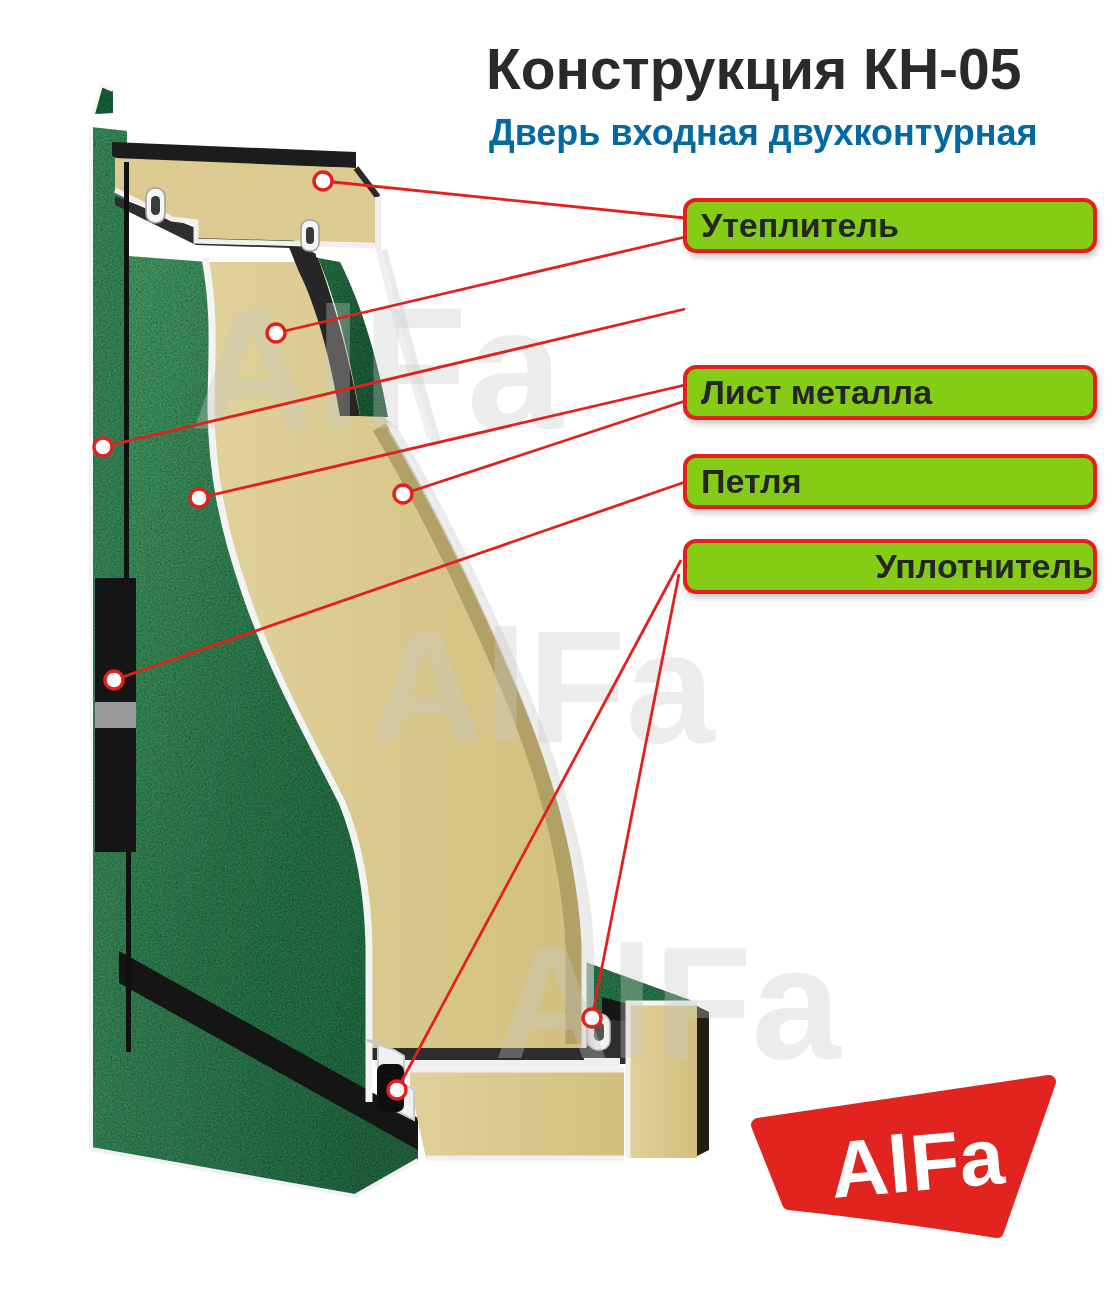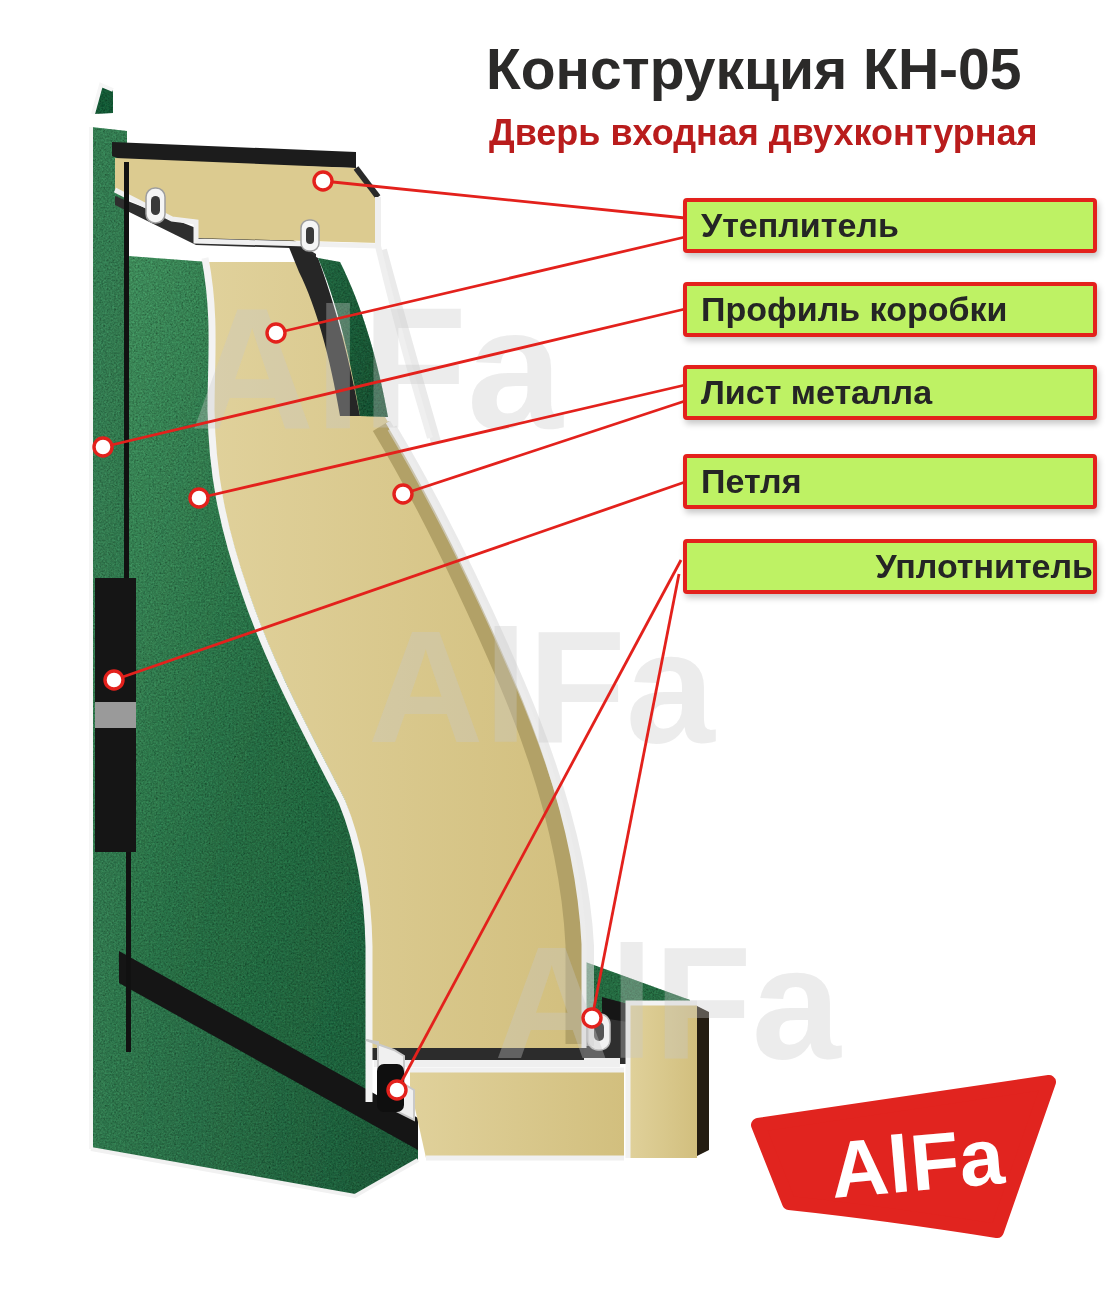--- a/index.html
+++ b/index.html
@@ -1,24 +1,24 @@
 <!DOCTYPE html>
 <html><head>
 <meta charset="utf-8">
 <style>
   html,body{margin:0;padding:0;background:#ffffff;}
   .stage{position:relative;width:1119px;height:1296px;background:#fff;overflow:hidden;
          font-family:"Liberation Sans","DejaVu Sans",sans-serif;}
   .stage svg{position:absolute;left:0;top:0;}
   .title{position:absolute;left:486px;top:36px;font-size:57px;font-weight:bold;color:#2b2a29;
          letter-spacing:0px;white-space:nowrap;}
-  .subtitle{position:absolute;left:489px;top:112px;font-size:36px;font-weight:bold;color:#b91c1c;
+  .subtitle{position:absolute;left:489px;top:112px;font-size:36px;font-weight:bold;color:#0369a1;
          white-space:nowrap;}
-  .callout-box{position:absolute;left:683px;width:392px;height:47px;background:#bef264;
-         border:4px solid #e3211c;border-radius:4px;display:flex;align-items:center;
+  .callout-box{position:absolute;left:683px;width:392px;height:47px;background:#84cc16;
+         border:4px solid #e3211c;border-radius:13px;display:flex;align-items:center;
          padding-left:14px;box-shadow:2px 4px 6px rgba(0,0,0,0.22);}
   .callout-box span{font-size:34px;font-weight:bold;color:#252525;white-space:nowrap;}
   .cb1{top:198px;} .cb2{top:282px;} .cb3{top:365px;align-items:center;} .cb4{top:454px;} .cb5{top:539px;justify-content:flex-end;}
 </style>
 </head>
 <body>
 
 <div class="stage">
 
 <svg viewBox="0 0 1119 1296" width="1119" height="1296">
@@ -152,23 +152,20 @@
     <text x="830" y="1192" font-family="Liberation Sans, DejaVu Sans, sans-serif" font-weight="bold" font-size="80" fill="#ffffff" transform="rotate(-5 900 1160)">AlFa</text>
   </g>
 </svg>
 
 <div class="title">Конструкция КН-05</div>
 <div class="subtitle">Дверь входная двухконтурная</div>
 
 <div class="callout-box cb1">
   <span>Утеплитель</span>
 </div>
-<div class="callout-box cb2">
-  <span>Профиль коробки</span>
-</div>
 <div class="callout-box cb3">
   <span>Лист металла</span>
 </div>
 <div class="callout-box cb4">
   <span>Петля</span>
 </div>
 <div class="callout-box cb5">
   <span>Уплотнитель</span>
 </div>
 

